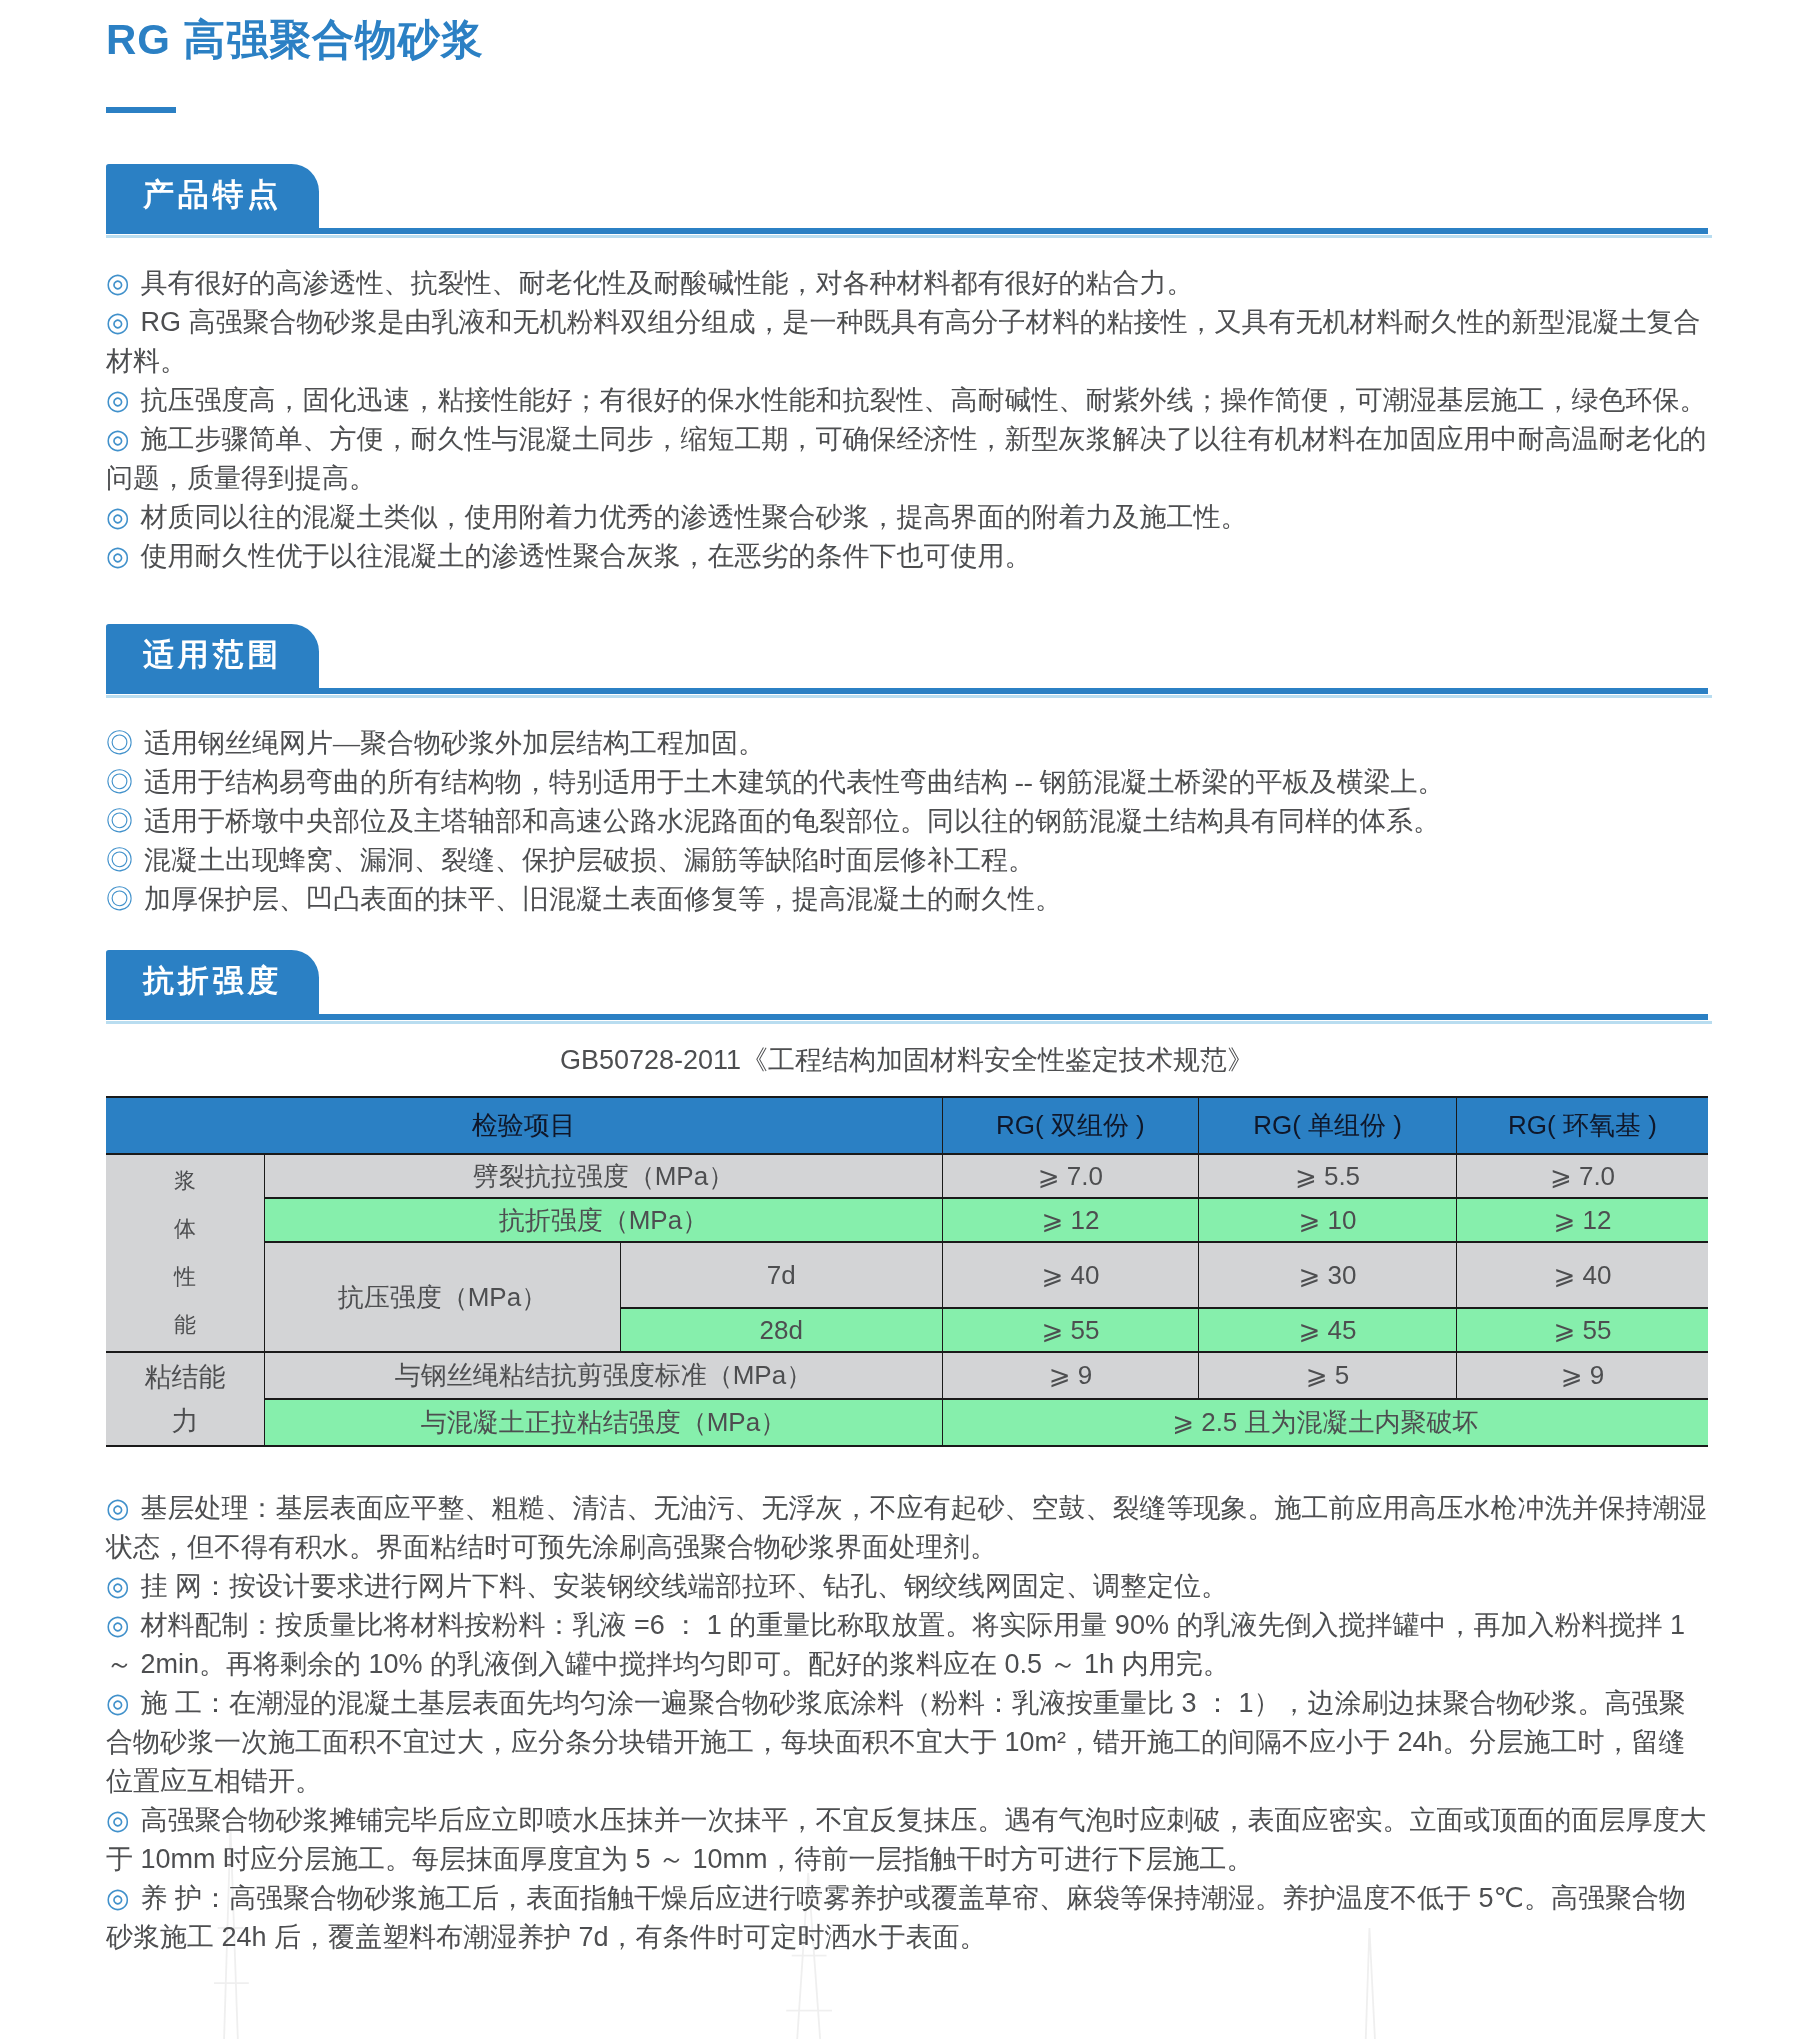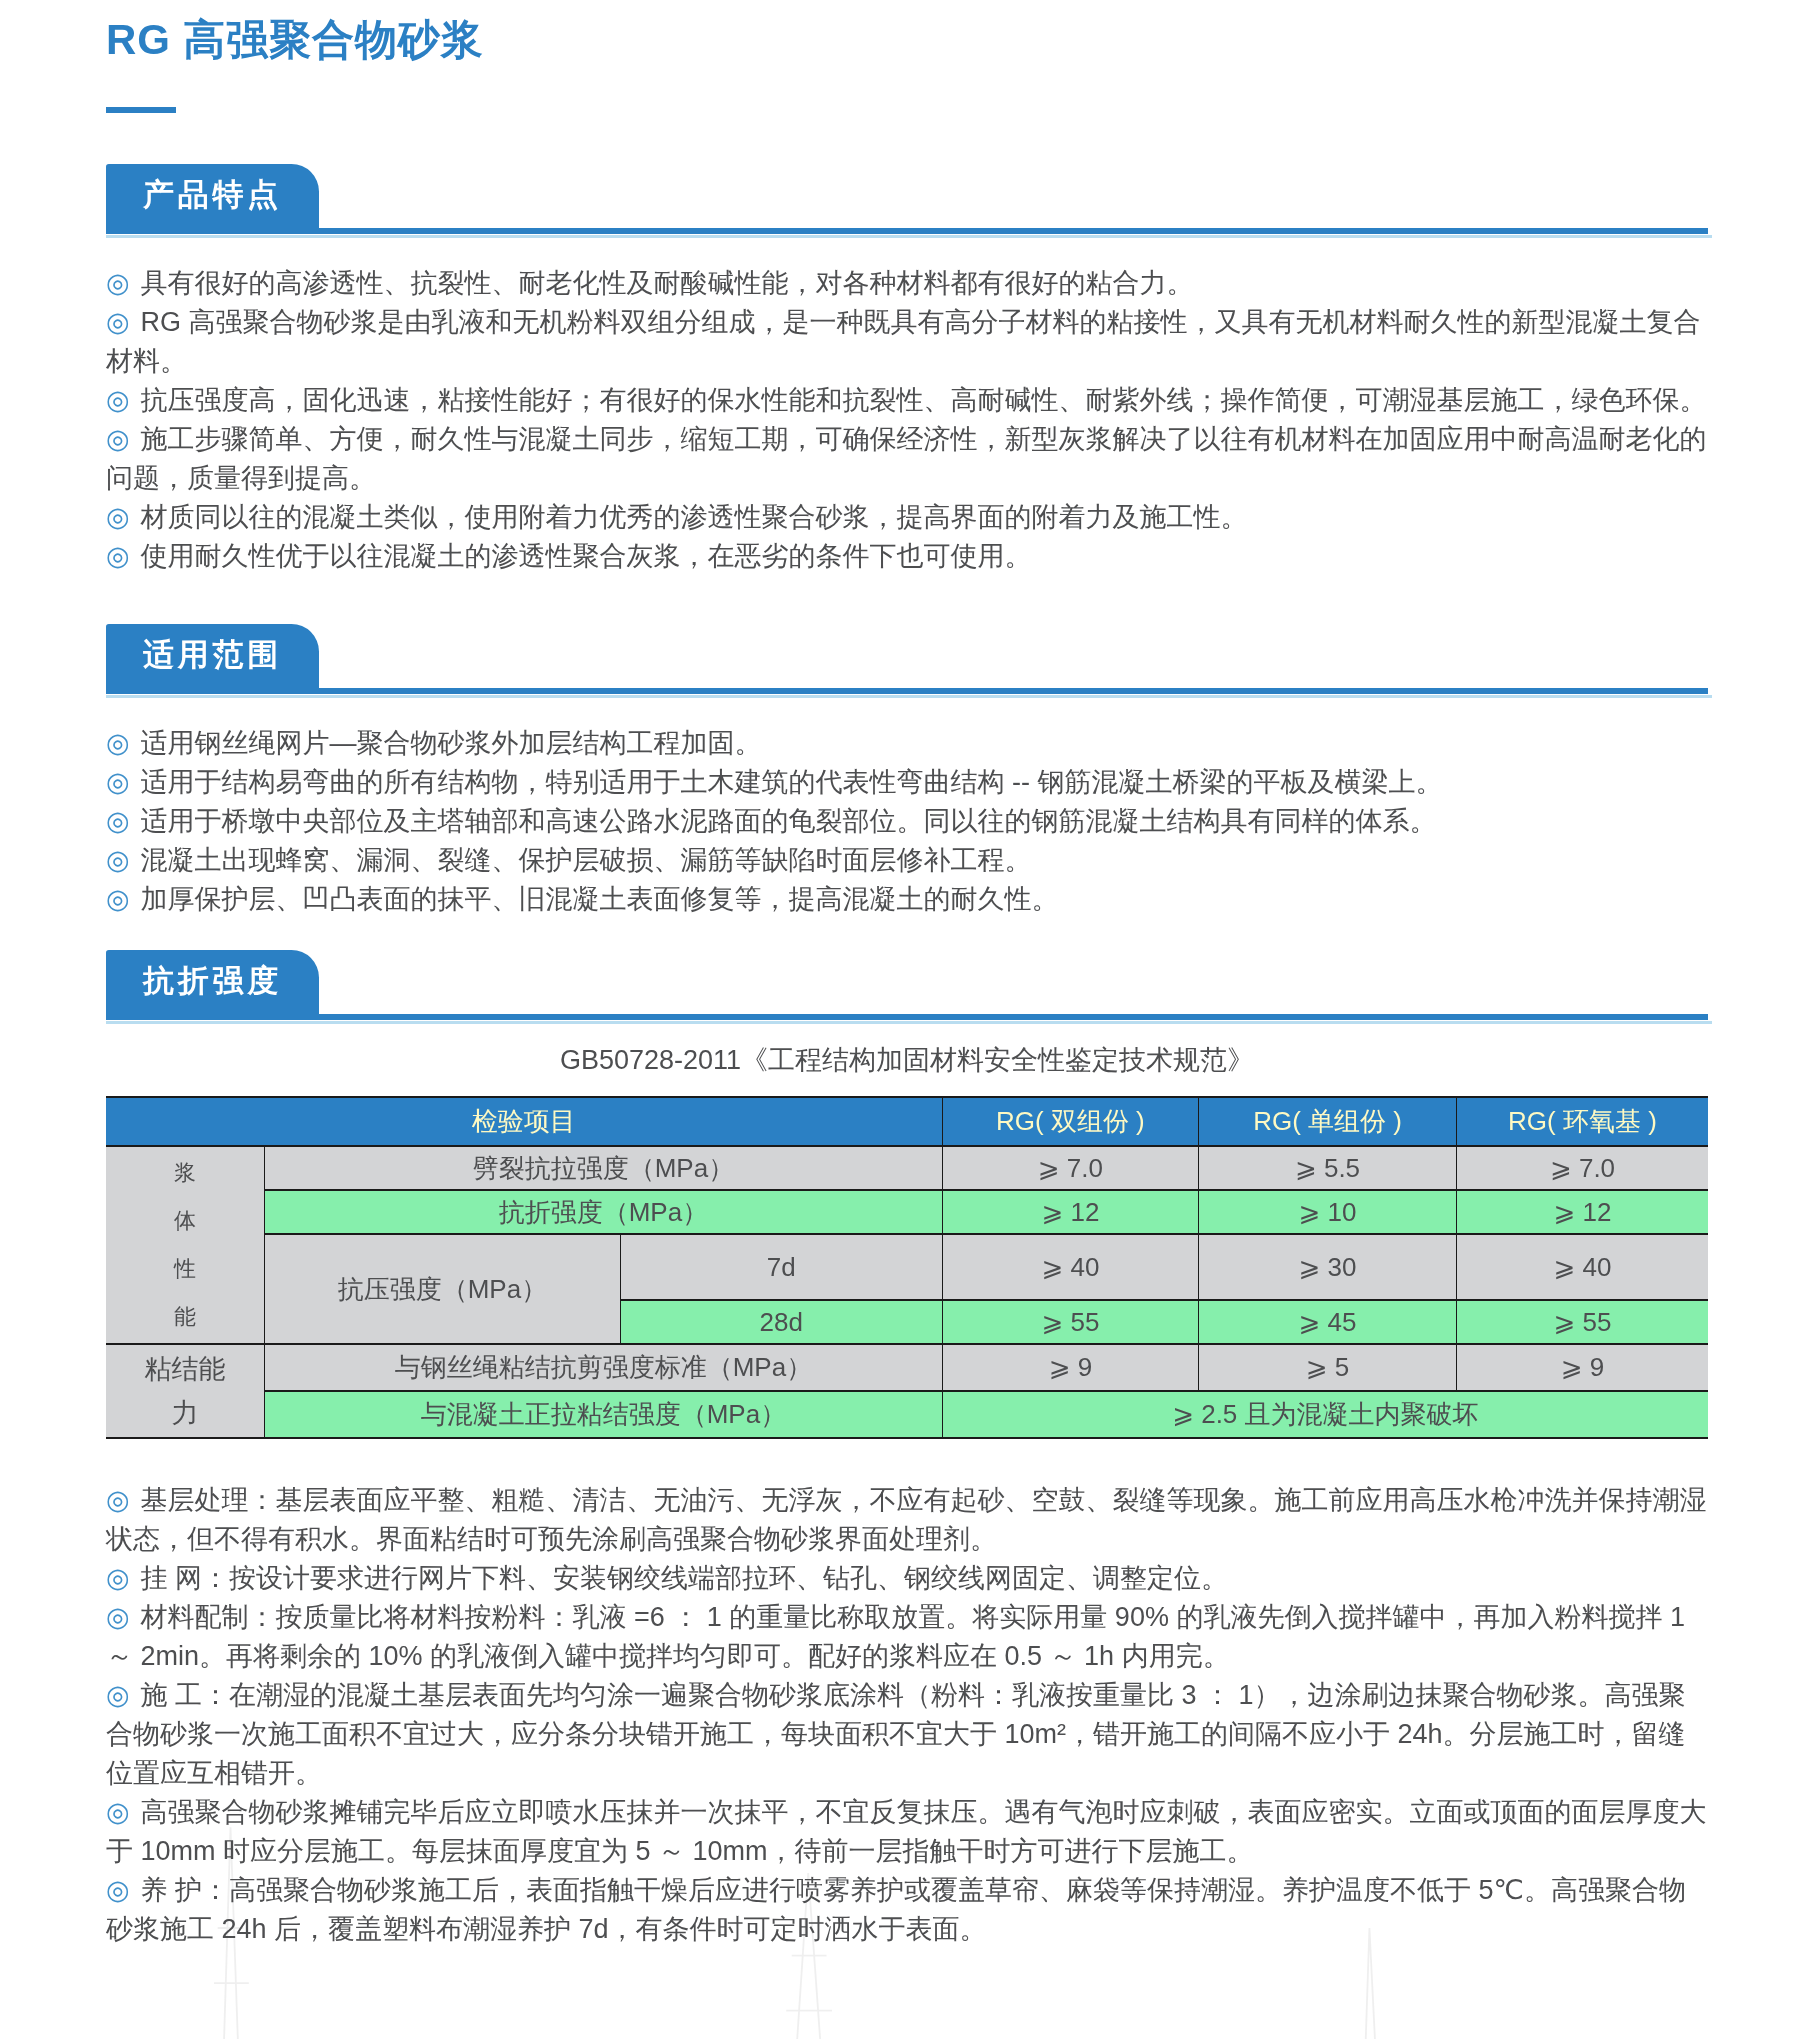--- a/index.html
+++ b/index.html
@@ -34,33 +34,33 @@
   .bm{color:var(--bullet);margin-right:11px;}
   .bullet-row{display:flex;gap:72px;flex-wrap:nowrap;}
 
   
   .tbl-caption{text-align:center;font-size:27px;margin:22px 0 18.4px 0;}
   table.perf{width:100%;border-collapse:collapse;border-top:2.8px solid var(--tborder);
              border-bottom:2.8px solid var(--tborder);border-left:hidden;border-right:hidden;
              font-size:26px;table-layout:fixed;}
   table.perf th,table.perf td{border:solid var(--tborder);border-width:2.8px 1.8px;text-align:center;
              padding:1.8px 7.3px;height:44px;}
-  table.perf th{background:var(--accent);color:#fef9c3;font-weight:normal;height:49px;margin-top:46px;}
+  table.perf th{background:var(--accent);color:#0f172a;font-weight:normal;height:57px;margin-top:46px;}
   tr.gray td{background:var(--gray-row);}
   tr.white td{background:#86efac;}
   td.group-cell{background:var(--gray-row) !important;}
   .v1{display:inline-block;width:29px;word-break:break-all;line-height:48px;font-size:22px;}
   .v3{display:inline-block;width:90px;word-break:break-all;line-height:44px;font-size:27px;}
 
   
   .watermark{position:absolute;left:0;top:1818px;width:1809px;height:221px;z-index:0;opacity:.55;}
 
   .proc .bullets{margin-top:28.5px;}
   .sec-perf{margin-top:31px;}
-  .sec-scope{margin-top:48px;}
+  .sec-scope{margin-top:48px;font-family:Liberation Serif, serif;}
   .sec-proc{margin-top:42px;}
 </style>
 </head>
 <body>
 
 <div class="page">
 
   <svg class="watermark" viewBox="0 0 1970 241" aria-hidden="true">
     <g stroke="#e3e3e3" stroke-width="2" fill="none">
       <path d="M250 10 L243 241 M250 10 L258 241 M236 120 L264 120 M232 180 L270 180"></path>

